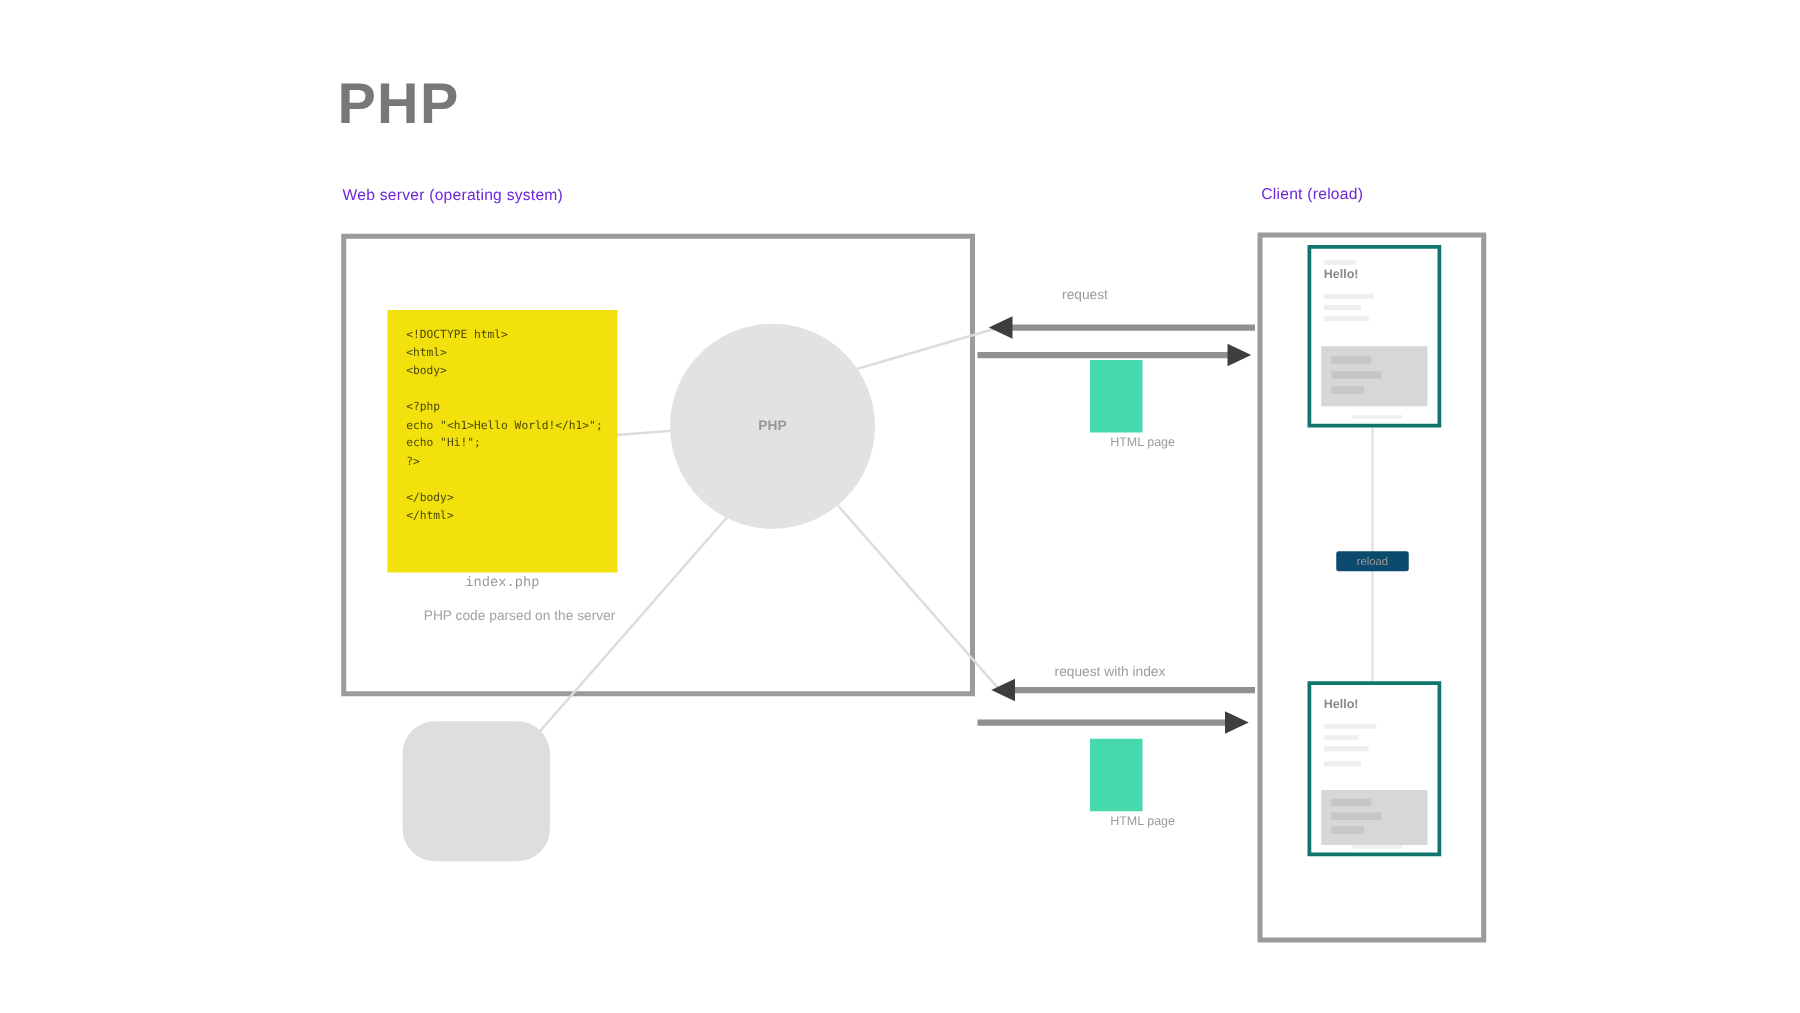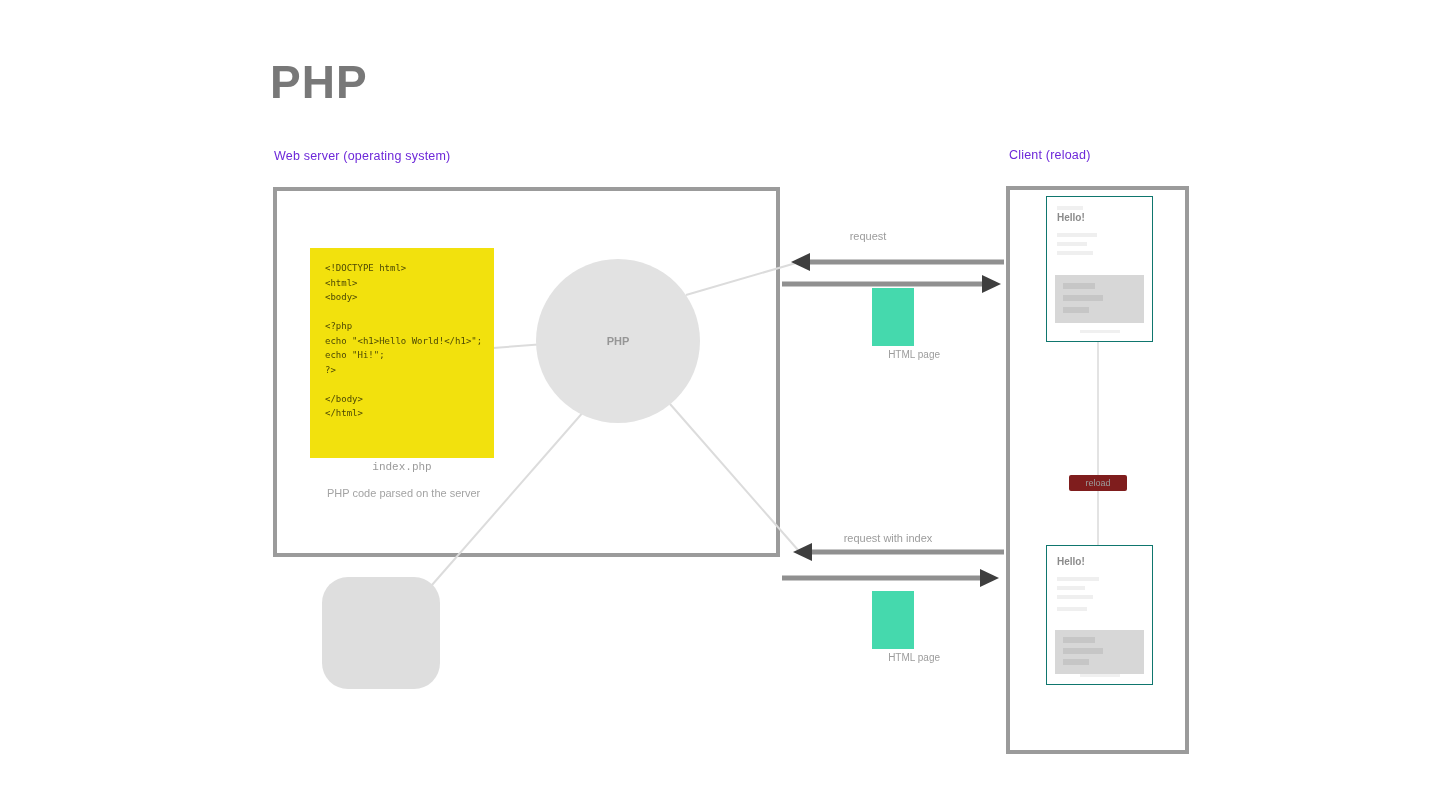--- a/index.html
+++ b/index.html
@@ -21,21 +21,21 @@
   #server-box{left:273px;top:187px;width:507px;height:370px;}
   #client-box{left:1006px;top:186px;width:183px;height:568px;}
 
   
   #overlay{left:0;top:0;z-index:2;pointer-events:none;}
 
   
   #code-block{left:310px;top:248px;width:184px;height:210px;background:#f2e10d;z-index:3;box-sizing:border-box;padding:13px 8px 8px 15px;}
   #code-block pre{margin:0;font-family:"DejaVu Sans Mono", monospace;font-size:9px;line-height:14.5px;color:#4d4905;white-space:pre;}
   #code-filename{left:310px;top:461px;width:184px;text-align:center;font-size:11px;color:#9a9a9a;z-index:4;font-family:Liberation Mono, monospace;}
-  #code-note{left:327px;top:487px;font-size:11px;color:#a3a3a3;z-index:4;}
+  #code-note{left:339px;top:487px;font-size:11px;color:#a3a3a3;z-index:4;}
 
   
   #interpreter-circle{left:536px;top:259px;width:164px;height:164px;border-radius:50%;background:#e2e2e2;z-index:3;display:flex;align-items:center;justify-content:center;}
   #interpreter-label{font-size:11px;color:#969696;font-weight:700;}
 
   
   #database-cylinder{left:322px;top:577px;width:118px;height:112px;background:#dedede;border-radius:26px;z-index:3;}
 
   
   .arrow-label{font-size:11px;color:#9c9c9c;z-index:4;background:#ffffff;padding:0 3px;text-align:center;}
@@ -44,32 +44,32 @@
 
   
   .payload{background:#45d9ad;z-index:3;}
   #payload-top{left:872px;top:288px;width:42px;height:58px;}
   #payload-bottom{left:872px;top:591px;width:42px;height:58px;}
   .payload-label{font-size:10px;color:#9c9c9c;z-index:4;text-align:right;width:94px;}
   #payload-top-label{left:846px;top:349px;}
   #payload-bottom-label{left:846px;top:652px;}
 
   
-  .page-card{background:#ffffff;border:1px solid #0f766e;z-index:3;box-sizing:border-box;}
+  .page-card{background:#ffffff;border:3px solid #0f766e;z-index:3;box-sizing:border-box;}
   #page-card-1{left:1046px;top:196px;width:107px;height:146px;}
   #page-card-2{left:1046px;top:545px;width:107px;height:140px;}
   .card-eyebrow{position:absolute;left:10px;top:9px;width:26px;height:4px;background:#f0f0f0;}
   .card-title{position:absolute;left:10px;top:15px;font-size:10px;font-weight:700;color:#8a8a8a;}
   .skel{position:absolute;left:10px;height:4px;background:#efefef;}
   .content-block{position:absolute;left:8px;right:8px;background:#d7d7d7;}
   .content-row{position:absolute;left:8px;height:6px;background:#c6c6c6;width:32px;}
   .card-footer-bar{position:absolute;left:33px;width:40px;height:3px;background:#f0f0f0;}
 
   
-  #reload-badge{left:1069px;top:441px;width:58px;height:16px;background:#7f1d1d;border-radius:2px;z-index:4;font-size:9px;color:#9b9b9b;text-align:center;line-height:16px;margin-top:34px;}
+  #reload-badge{left:1069px;top:441px;width:58px;height:16px;background:#0c4a6e;border-radius:2px;z-index:4;font-size:9px;color:#9b9b9b;text-align:center;line-height:16px;}
 </style>
 </head>
 <body>
 
 <div id="stage">
 
   <div id="page-title" class="abs">PHP</div>
 
   <div id="server-label" class="abs section-label">Web server (operating system)</div>
   <div id="client-label" class="abs section-label">Client (reload)</div>

